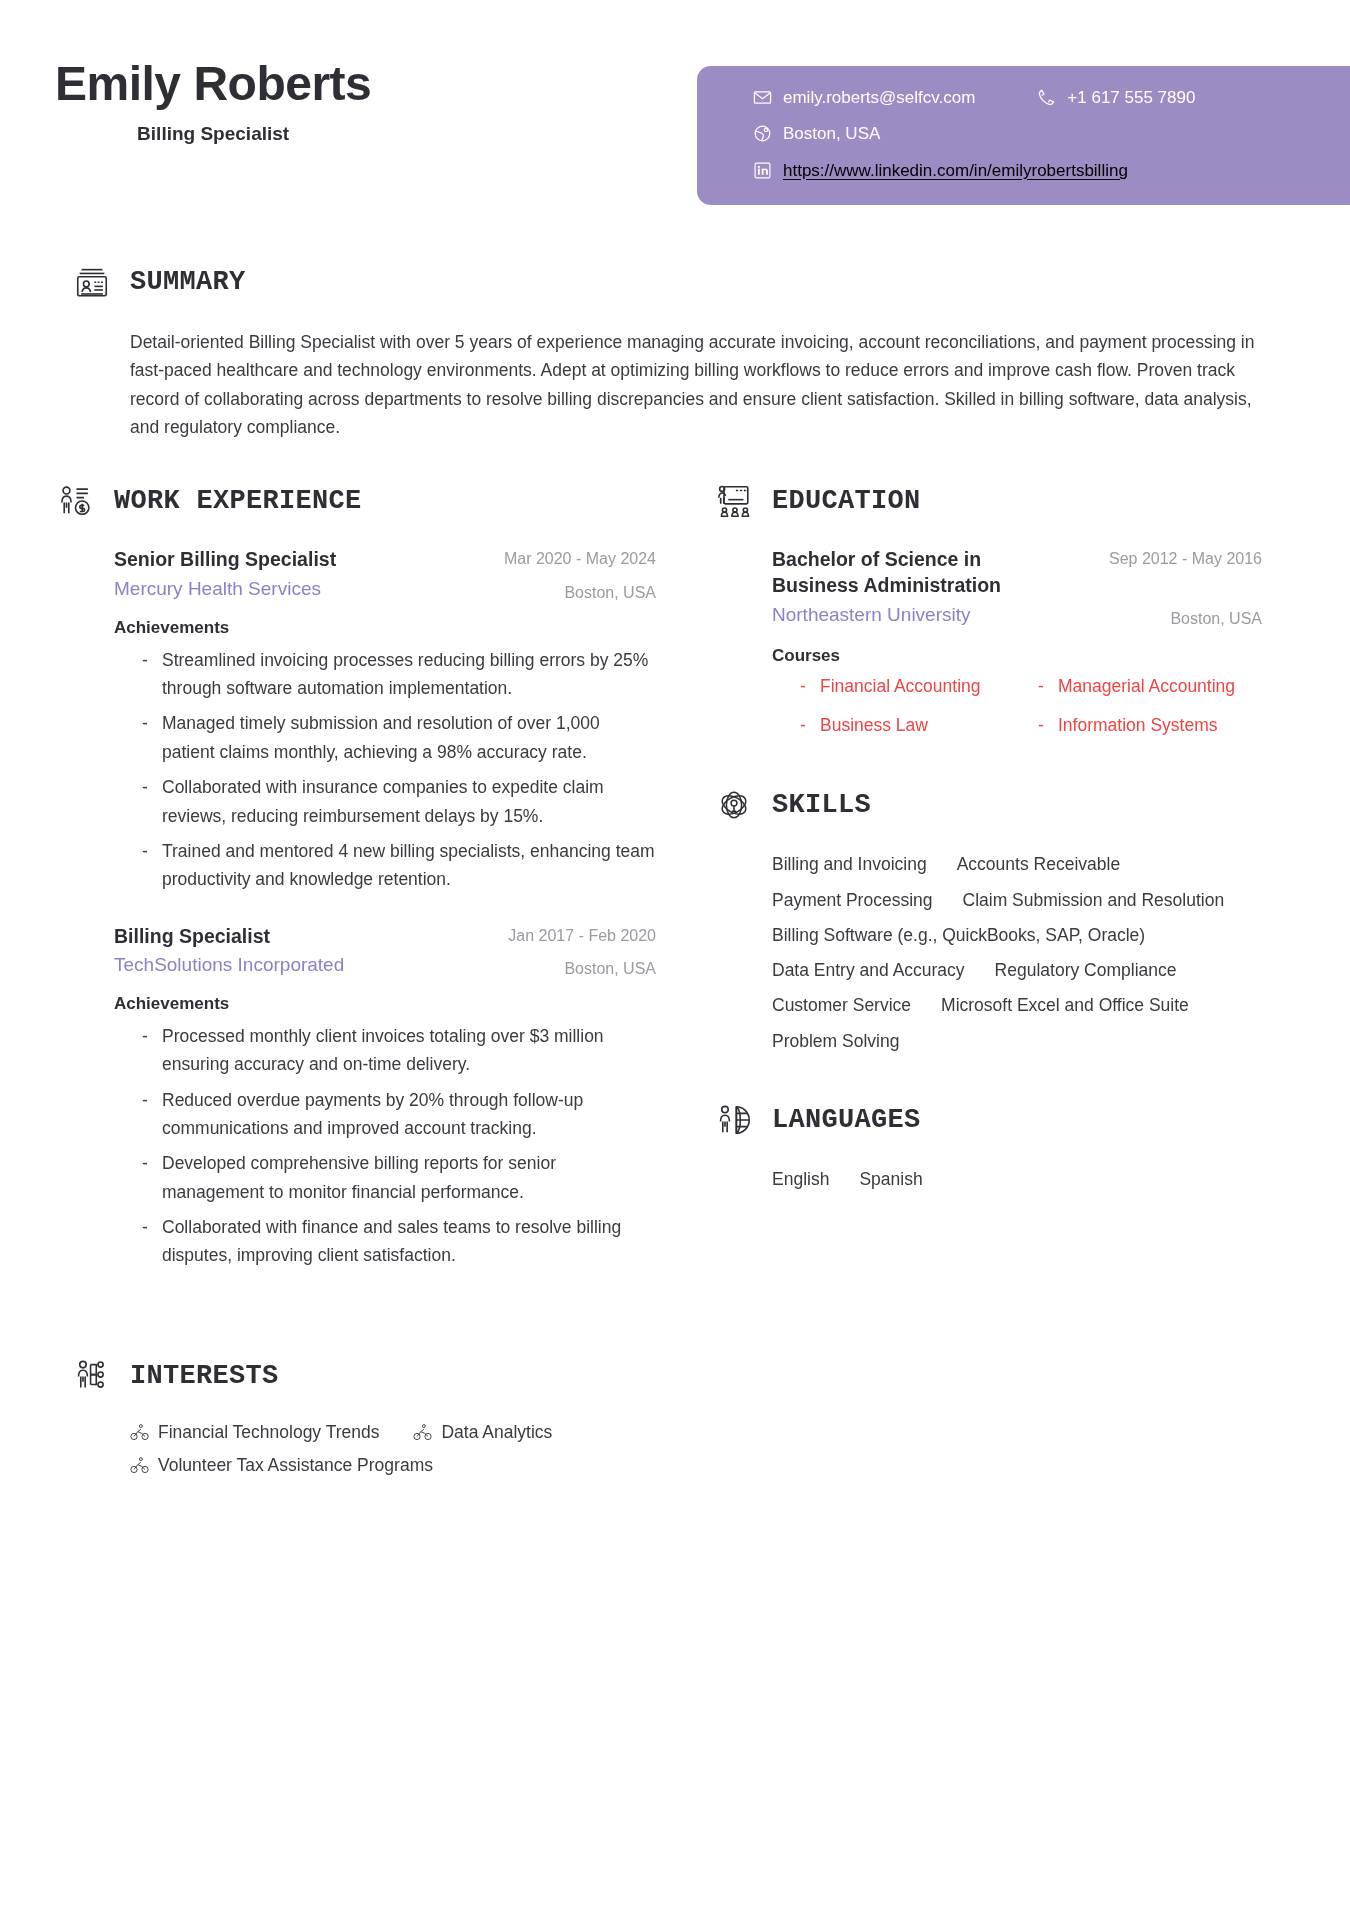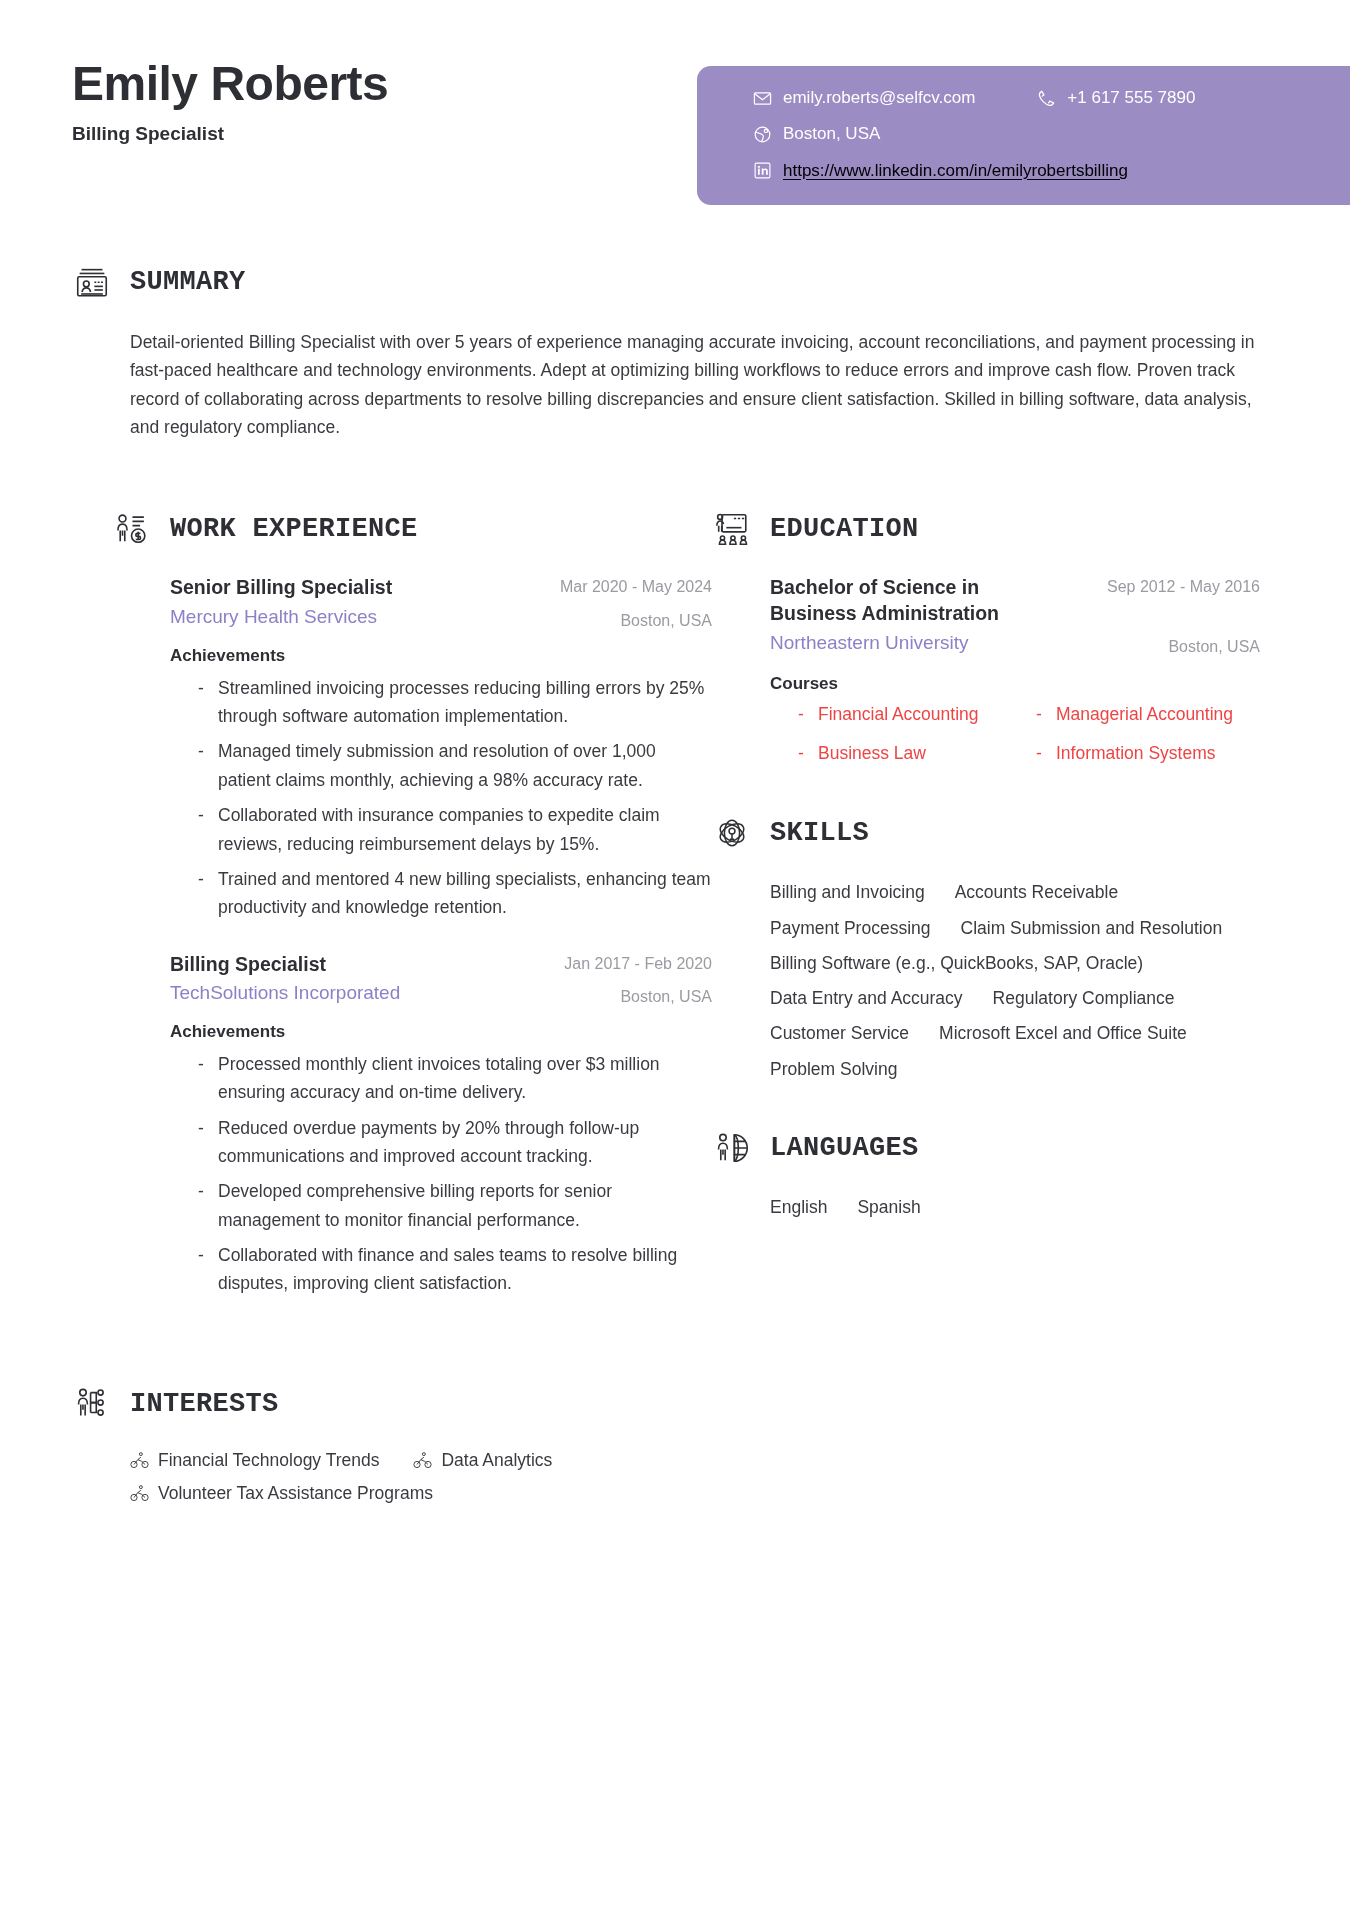--- a/index.html
+++ b/index.html
@@ -26,22 +26,23 @@
   }
 
   
   .header {
     position: relative;
     height: 240px;
   }
 
   .identity {
     position: absolute;
-    left: 72px;
+    left: 55px;
     top: 58px;
+    text-align: center;
   }
 
   .name {
     font-size: 48px;
     font-weight: 800;
     letter-spacing: -0.5px;
     color: #2e2f34;
     line-height: 1.1;
   }
 
@@ -65,21 +66,21 @@
 
   .contact-row {
     display: flex;
     align-items: center;
     margin-bottom: 16px;
   }
   .contact-row:last-child { margin-bottom: 0; }
 
   .contact-item {
     display: flex;
-    align-items: center;
+    align-items: flex-start;
     font-size: 17px;
     line-height: 1.2;
     color: #ffffff;
     margin-right: 40px;
     white-space: nowrap;
     padding-left: 22px;
   }
 
   .contact-item .ico {
     display: inline-flex;
@@ -134,22 +135,23 @@
     margin-left: 58px;
     font-size: 17.5px;
     line-height: 1.62;
     color: #3a3b40;
     max-width: 1180px;
   }
 
   
   .columns {
     display: flex;
-    padding: 0 112px;
-    margin-top: 68px;
+    padding: 0 56px;
+    margin-top: 40px;
+    gap: 58px;
   }
   .col-left { width: 600px; flex: 0 0 600px; }
   .col-right { width: 548px; flex: 0 0 548px; }
 
   .sec-body { margin-left: 58px; }
 
   
   .entry { margin-bottom: 30px; }
 
   .entry-top {

